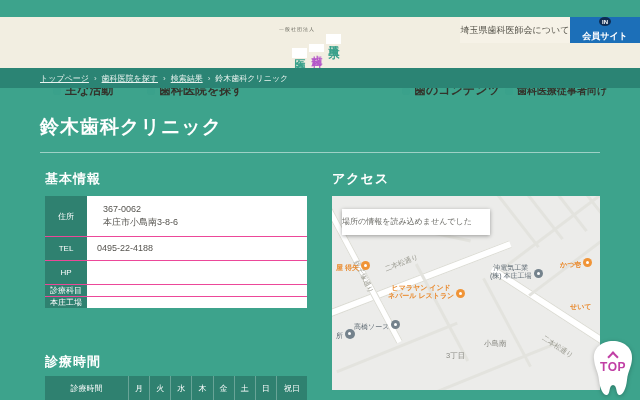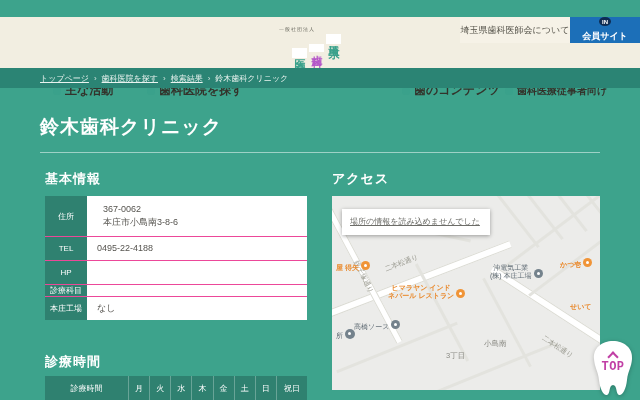--- a/index.html
+++ b/index.html
@@ -76,43 +76,43 @@
   .hours-cell.holiday{flex:1.5;border-right:none;}
   
   .map{
     position:absolute;left:332px;top:196px;width:268px;height:194px;background:#ececе8;
     background-color:#ececе8;background:#ececea;overflow:hidden;cursor:grab;
   }
   .road{position:absolute;background:#fff;border-top:1px solid #dcdcd5;border-bottom:1px solid #dcdcd5;}
   .road.thin{background:#e3e3de;border:none;}
   .map-error{
     position:absolute;left:10px;top:13px;width:148px;background:#fff;
-    box-shadow:0 1px 4px rgba(0,0,0,0.35);padding:7px 8px;box-sizing:border-box;
-    font-size:8px;color:#6d6d68;line-height:12px;text-decoration:underline;
+    box-shadow:0 1px 4px rgba(0,0,0,0.35);padding:7px 0;box-sizing:border-box;
+    font-size:8px;color:#6d6d68;line-height:12px;
   }
   .poi{position:absolute;white-space:nowrap;}
   .poi-name{font-size:7px;font-weight:bold;}
   .poi.orange .poi-name{color:#e98a2e;}
   .poi.gray .poi-name{color:#5f6b74;font-weight:normal;}
   .poi.area .poi-name{color:#8b8b85;font-weight:normal;font-size:7.5px;}
   .marker{display:inline-block;width:9px;height:9px;border-radius:50%;vertical-align:middle;position:relative;margin-left:2px;}
   .marker.orange{background:#f09437;}
   .marker.gray{background:#74828c;}
   .marker::after{content:"";position:absolute;left:3px;top:3px;width:3px;height:3px;background:#fff;border-radius:50%;}
   .road-label{position:absolute;font-size:7px;color:#9a9a90;white-space:nowrap;}
   .two-line{text-align:center;line-height:8px;}
   
   .top-btn{position:absolute;left:588px;top:340px;width:50px;height:58px;cursor:pointer;}
   .top-btn svg{position:absolute;left:0;top:0;filter:drop-shadow(0 1px 2px rgba(0,0,0,0.25));}
   .top-chevron{
     position:absolute;left:21px;top:13px;width:6px;height:6px;
     border-left:2px solid #c13fa5;border-top:2px solid #c13fa5;transform:rotate(45deg);
   }
   .top-label{position:absolute;left:0;top:20px;width:50px;text-align:center;
-    font-size:12px;font-weight:bold;color:#c13fa5;letter-spacing:0.5px;font-family:Liberation Mono, monospace;}
+    font-size:12px;font-weight:bold;color:#c13fa5;letter-spacing:0.5px;}
 </style>
 </head>
 <body>
 
 <div class="header">
   <div class="about-link">
     <span>埼玉県歯科医師会について</span>
   </div>
   <div class="member-btn">
     <span class="member-icon">IN</span>
@@ -172,21 +172,20 @@
   </div>
   <div class="info-row">
     <div class="info-label">HP</div>
     <div class="info-value"></div>
   </div>
   <div class="info-row">
     <div class="info-label">診療科目</div>
   </div>
   <div class="info-row">
     <div class="info-label">本庄工場</div>
-    <div class="info-value">なし</div>
   </div>
 </div>
 
 <div class="section-h h-hours">診療時間</div>
 <div class="hours-head">
   <div class="hours-cell first">診療時間</div>
   <div class="hours-cell day">月</div>
   <div class="hours-cell day">火</div>
   <div class="hours-cell day">水</div>
   <div class="hours-cell day">木</div>

